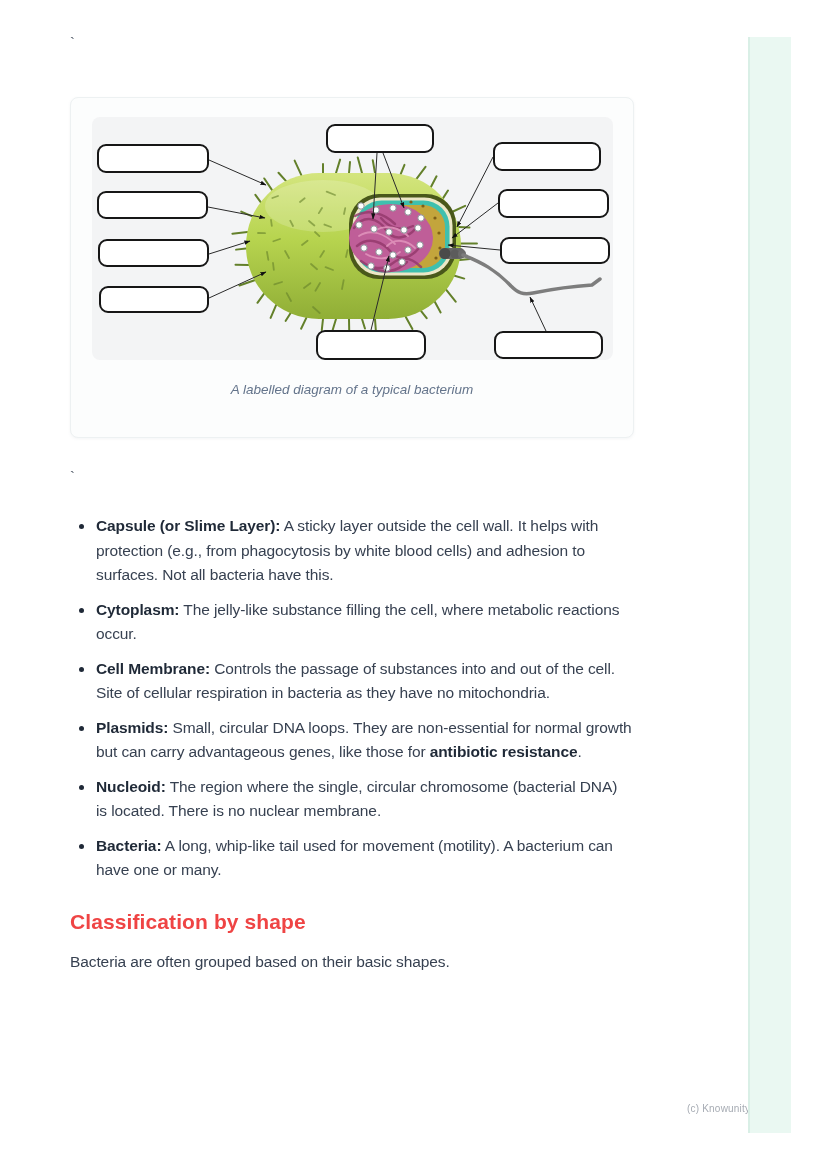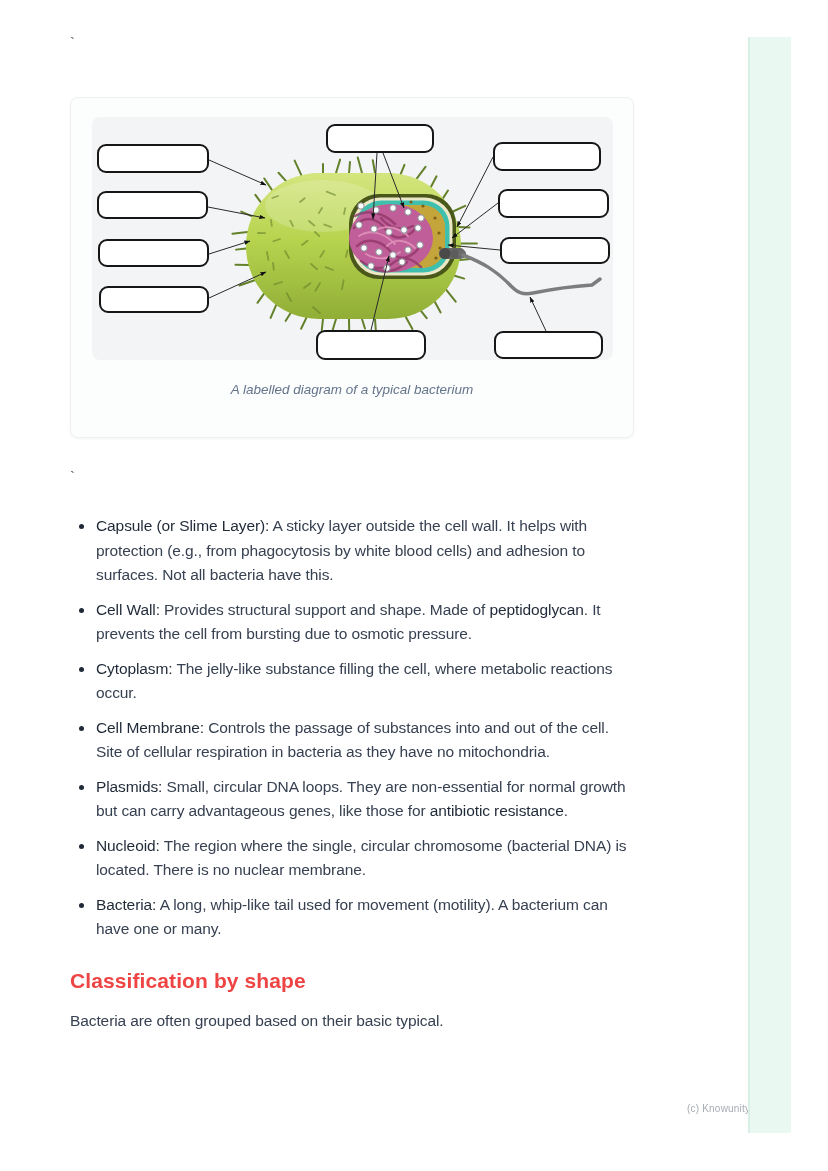--- a/index.html
+++ b/index.html
@@ -39,21 +39,21 @@
   .content { position:absolute; left:70px; top:514px; width:562px; }
   ul.bullets { list-style:none; margin:0; padding:0; }
   ul.bullets li {
     position:relative; padding-left:26px; margin-bottom:10px;
     font-size:15.5px; line-height:24.5px; color:#374151; letter-spacing:-0.1px;
   }
   ul.bullets li::before {
     content:""; position:absolute; left:9px; top:10px; width:5px; height:5px;
     border-radius:50%; background:#1f2937;
   }
-  ul.bullets li b { font-weight:normal; color:#1f2937; }
+  ul.bullets li b { font-weight:bold; color:#1f2937; }
   h2.shape-heading {
     margin:27px 0 0 0; font-size:21px; font-weight:bold; letter-spacing:0.1px;
   }
   p.shape-par { margin:19px 0 0 0; font-size:15.5px; color:#374151; letter-spacing:-0.1px; }
 
   .watermark {
     position:absolute; left:687px; top:1103px; font-size:10px; color:#a6abb3;
     letter-spacing:0.2px;
   }
 </style>
@@ -234,27 +234,26 @@
     <div class="lbox" style="left:423px; top:233px; width:109px; height:28px;"></div>
 
     <div class="caption">A labelled diagram of a typical bacterium</div>
   </div>
 
   <span class="tick tick-2">`</span>
 
   <div class="content">
     <ul class="bullets">
         <li><b>Capsule (or Slime Layer):</b><span> A sticky layer outside the cell wall. It helps with protection (e.g., from phagocytosis by white blood cells) and adhesion to surfaces. Not all bacteria have this.</span></li>
-        <li><b>Cell Wall:</b><span> Provides structural support and shape. Made of </span><b>peptidoglycan</b><span>. It prevents the cell from bursting due to osmotic pressure.</span></li>
         <li><b>Cytoplasm:</b><span> The jelly-like substance filling the cell, where metabolic reactions occur.</span></li>
         <li><b>Cell Membrane:</b><span> Controls the passage of substances into and out of the cell. Site of cellular respiration in bacteria as they have no mitochondria.</span></li>
         <li><b>Plasmids:</b><span> Small, circular DNA loops. They are non-essential for normal growth but can carry advantageous genes, like those for </span><b>antibiotic resistance</b><span>.</span></li>
         <li><b>Nucleoid:</b><span> The region where the single, circular chromosome (bacterial DNA) is located. There is no nuclear membrane.</span></li>
         <li><b>Bacteria:</b><span> A long, whip-like tail used for movement (motility). A bacterium can have one or many.</span></li>
       </ul>
     <h2 class="shape-heading" style="color: #ef4444;">Classification by shape</h2>
-    <p class="shape-par">Bacteria are often grouped based on their basic typical.</p>
+    <p class="shape-par">Bacteria are often grouped based on their basic shapes.</p>
   </div>
 
   <div class="watermark">(c) Knowunity 2025</div>
 
   <div class="accent-bar" style="background: rgb(234, 248, 242);"></div>
 </div>
 
 </body></html>

